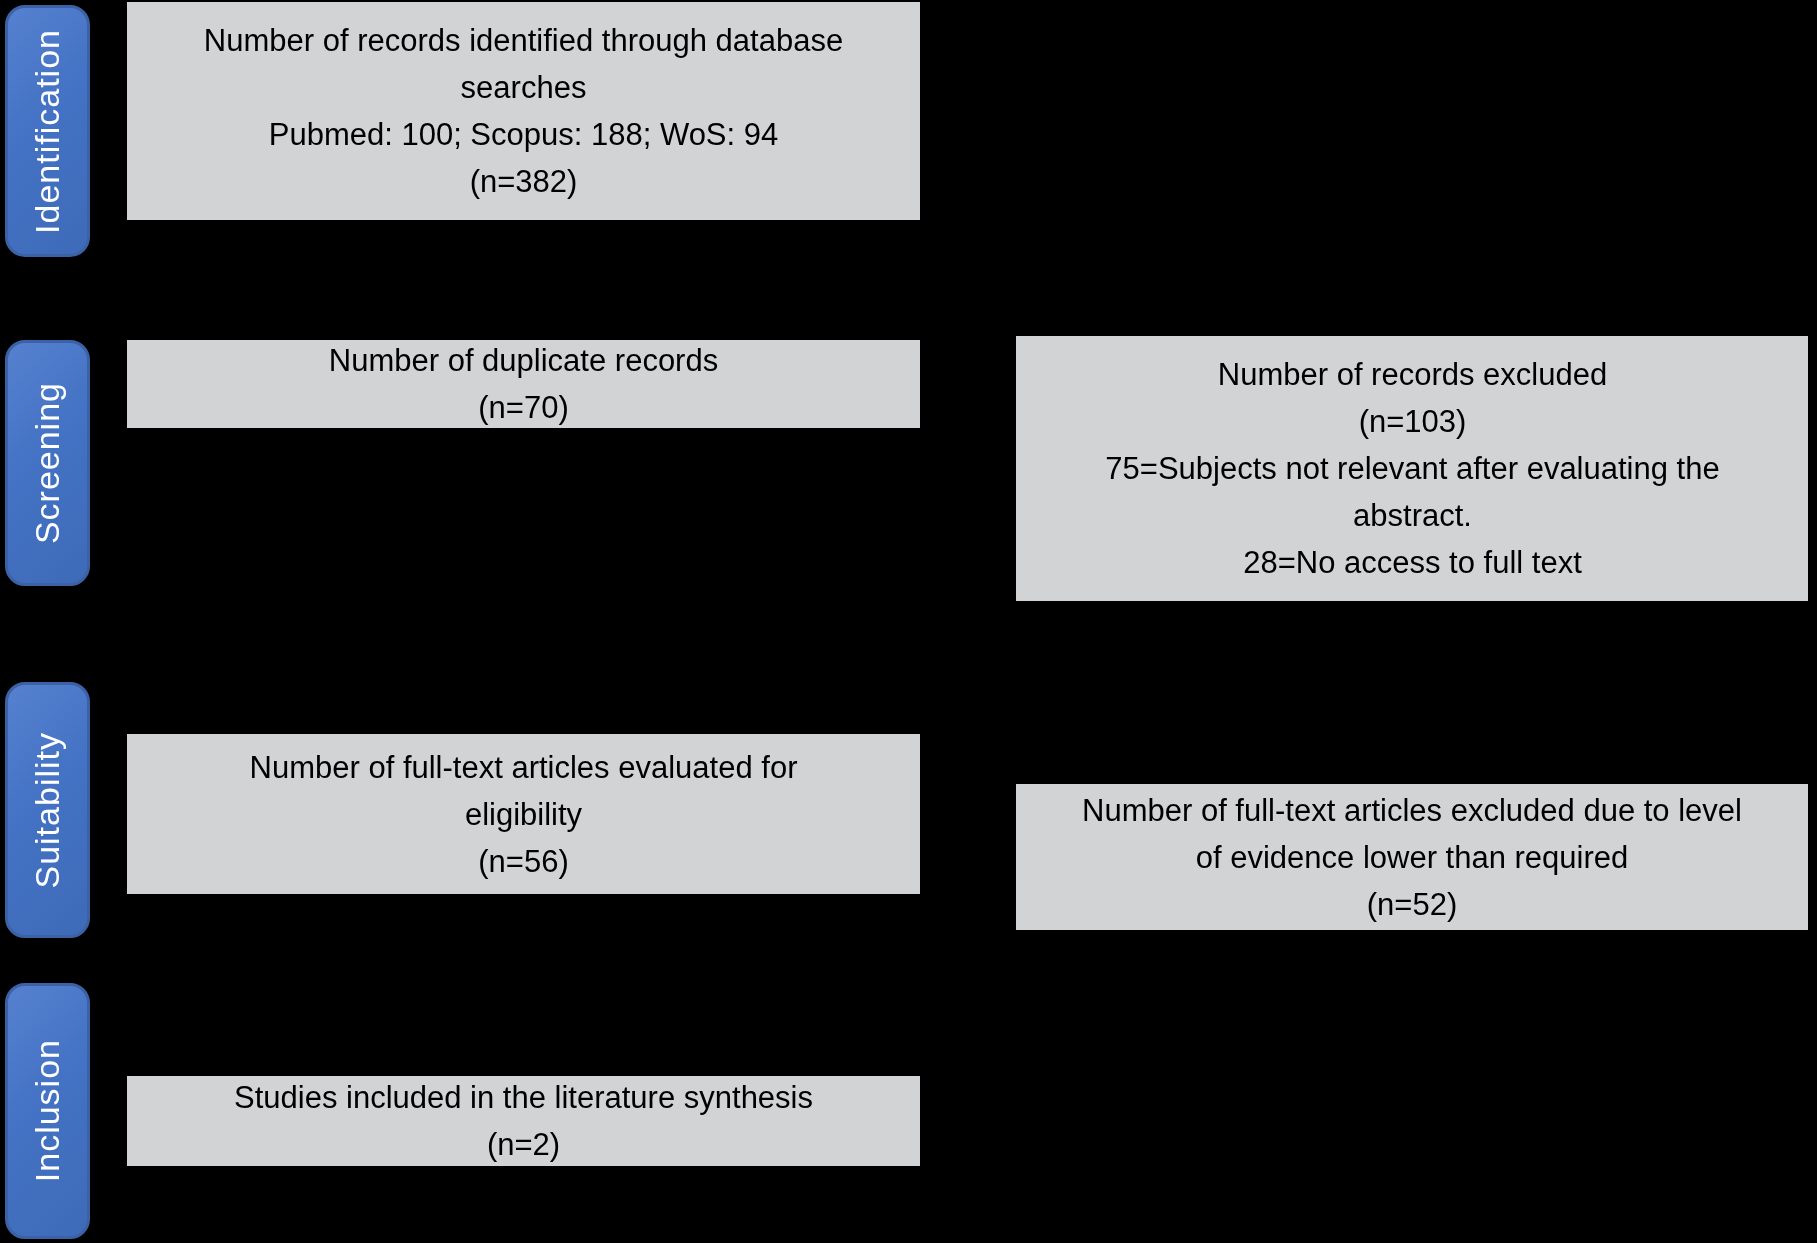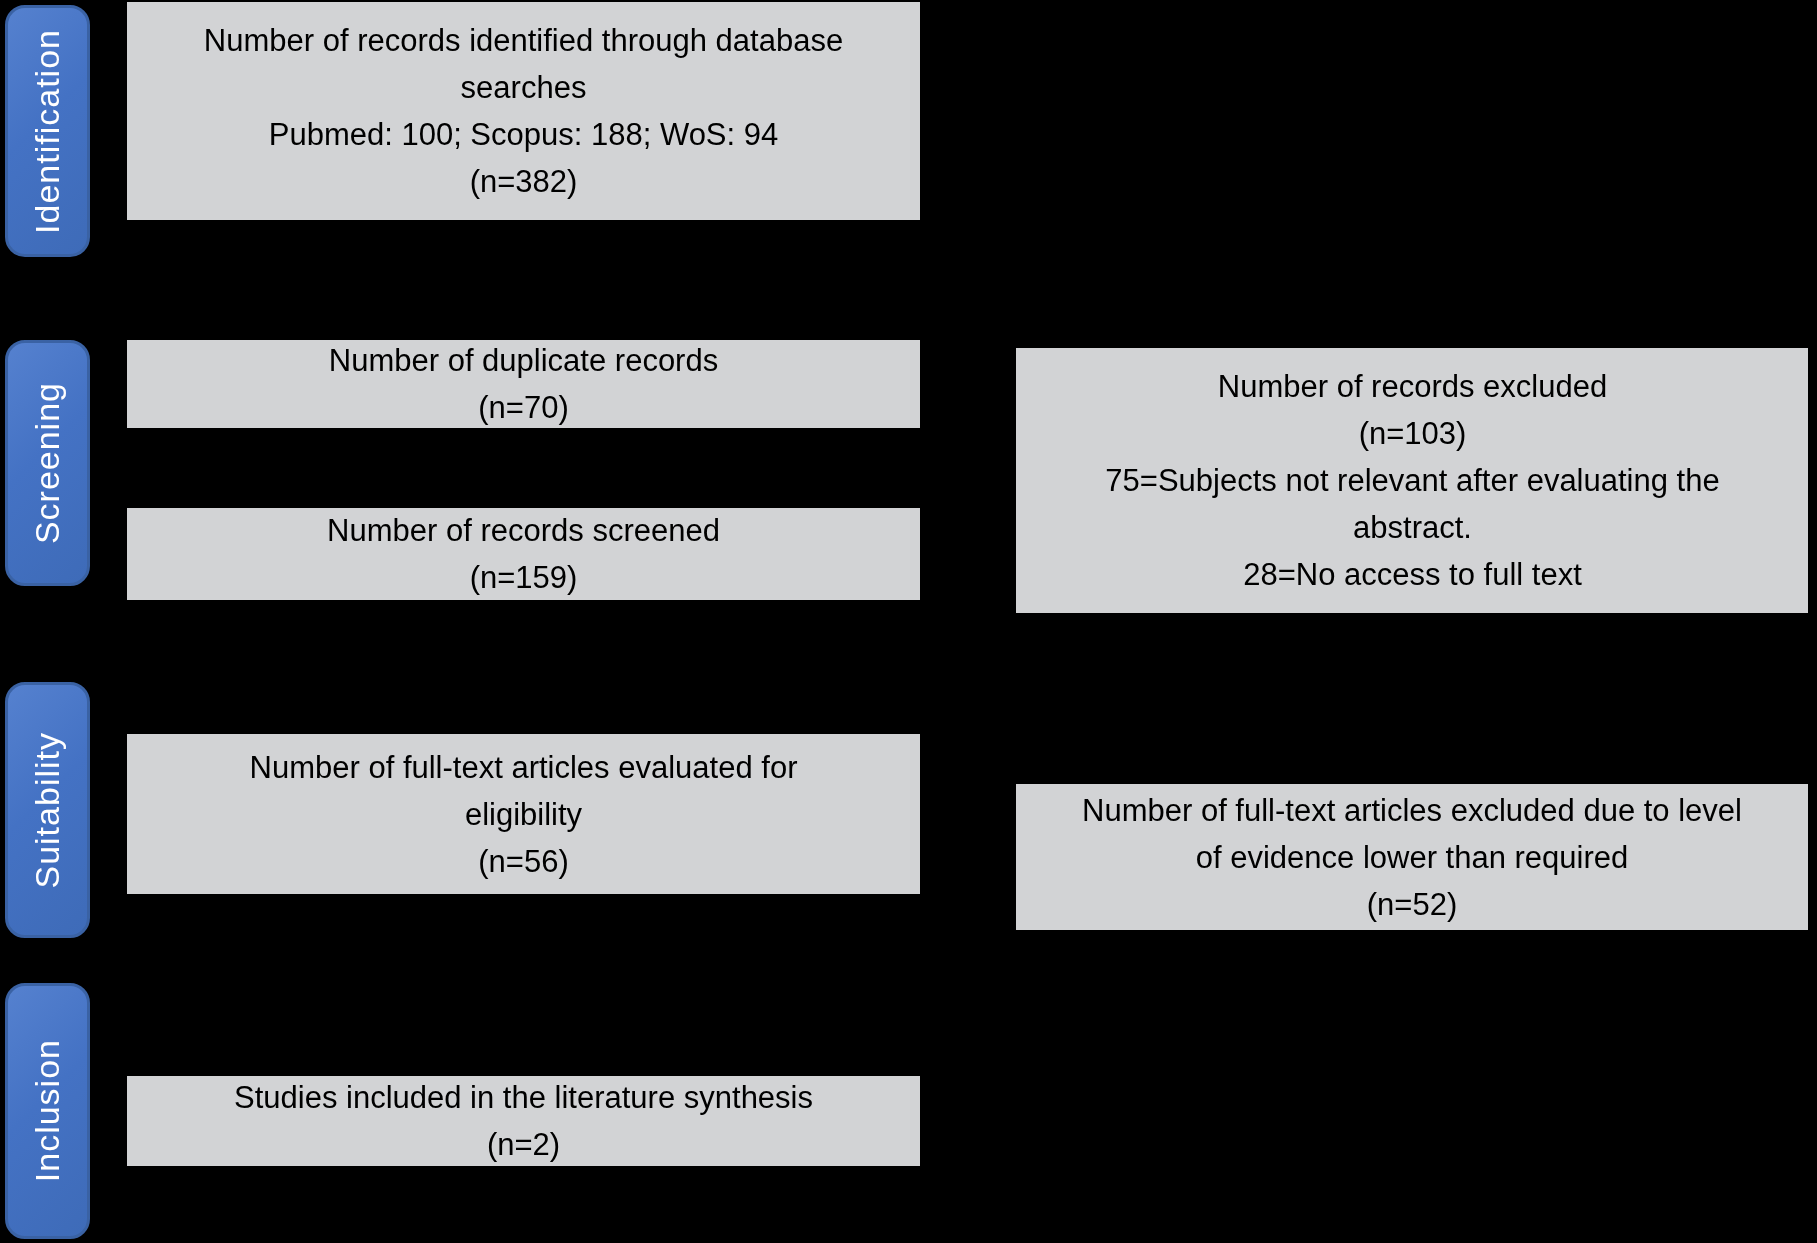--- a/index.html
+++ b/index.html
@@ -59,21 +59,21 @@
   #tab-identification { top: 5px;   height: 252px; }
   #tab-screening      { top: 340px; height: 246px; }
   #tab-suitability    { top: 682px; height: 256px; }
   #tab-inclusion      { top: 983px; height: 256px; }
 
   #box-identified        { left: 127px;  top: 2px;    width: 793px; height: 218px; }
   #box-duplicates        { left: 127px;  top: 340px;  width: 793px; height: 88px; }
   #box-screened          { left: 127px;  top: 508px;  width: 793px; height: 92px; }
   #box-fulltext          { left: 127px;  top: 734px;  width: 793px; height: 160px; }
   #box-included          { left: 127px;  top: 1076px; width: 793px; height: 90px; }
-  #box-excluded-records  { left: 1016px; top: 348px;  width: 792px; height: 265px; padding-left: 11px; }
+  #box-excluded-records  { left: 1016px; top: 336px;  width: 792px; height: 265px; padding-left: 11px; }
   #box-excluded-fulltext { left: 1016px; top: 740px;  width: 792px; height: 146px; margin-top: 44px; }
 </style>
 </head>
 <body>
 
 <div class="canvas">
 
   <div class="stage-tab" id="tab-identification">
     <span class="stage-label">Identification</span>
   </div>
@@ -90,24 +90,20 @@
   <div class="flow-box" id="box-identified">
     <div class="box-text">Number of records identified through database
 searches
 Pubmed: 100; Scopus: 188; WoS: 94
 (n=382)</div>
   </div>
   <div class="flow-box" id="box-duplicates">
     <div class="box-text">Number of duplicate records
 (n=70)</div>
   </div>
-  <div class="flow-box" id="box-screened">
-    <div class="box-text">Number of records screened
-(n=159)</div>
-  </div>
   <div class="flow-box" id="box-fulltext">
     <div class="box-text">Number of full-text articles evaluated for
 eligibility
 (n=56)</div>
   </div>
   <div class="flow-box" id="box-included">
     <div class="box-text">Studies included in the literature synthesis
 (n=2)</div>
   </div>
 

